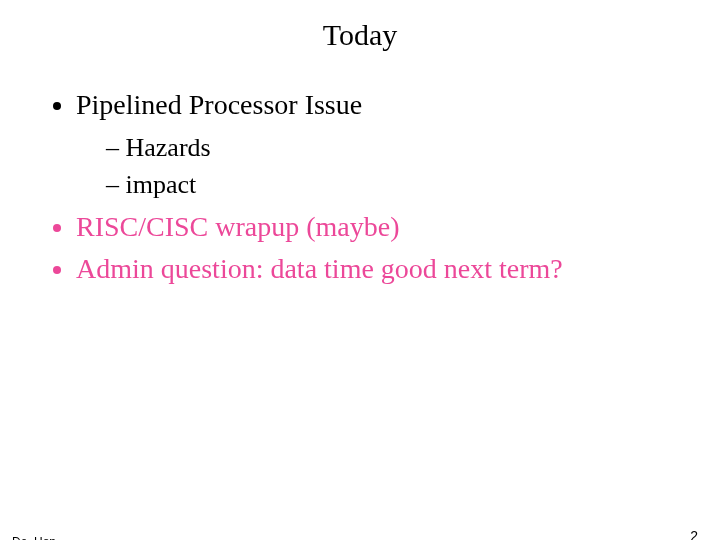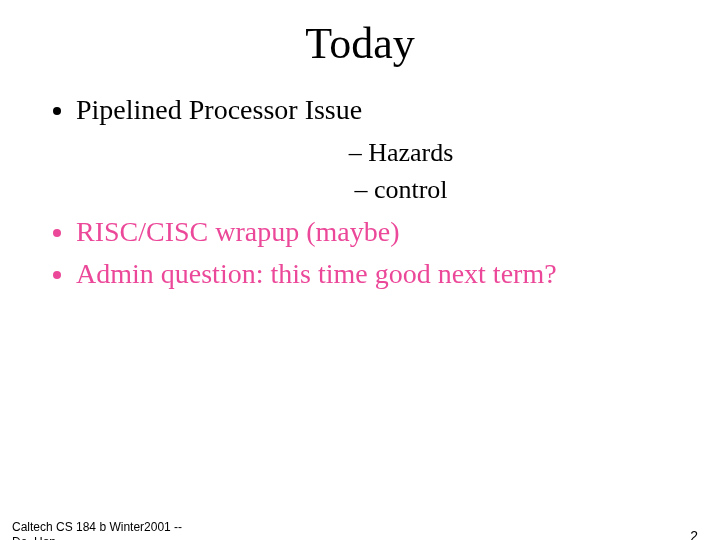--- a/index.html
+++ b/index.html
@@ -13,42 +13,41 @@
     overflow: hidden;
   }
   .slide {
     position: relative;
     width: 720px;
     height: 540px;
     box-sizing: border-box;
   }
   .title {
     text-align: center;
-    font-size: 44px;
+    font-size: 30px;
     margin-top: 18px;
-    margin-bottom: 22px;
+    margin-bottom: 34px;
     font-weight: normal;
   }
   ul.level1 {
     list-style: disc;
     font-size: 28px;
     margin: 0 16px 0 48px;
     padding: 0 8px 0 28px;
     line-height: 1.35;
   }
   ul.level1 > li {
     margin-bottom: 4px;
   }
   ul.level2 {
     list-style: none;
     font-size: 26px;
     margin: 6px 0 6px 30px;
     padding: 0;
     line-height: 1.35;
-    text-align: center;
   }
   ul.level2 > li::before {
     content: "– ";
   }
   ul.level2 > li {
     margin-bottom: 2px;
   }
   ul.level3 {
     list-style: disc;
     font-size: 22px;
@@ -87,27 +86,26 @@
 
   <div class="title">Today</div>
 
   <ul class="level1">
     <li>
       <span>Pipelined Processor Issue</span>
       <ul class="level2">
         <li>
           <span>Hazards</span>
         </li>
-        <li><span>control</span></li>
+        <li><span>impact</span></li>
       </ul>
     </li>
     <li class="accent"><span>RISC/CISC wrapup (maybe)</span></li>
-    <li class="accent"><span>Admin question: this time good next term?</span></li>
+    <li class="accent"><span>Admin question: data time good next term?</span></li>
   </ul>
 
   <div class="footer-left">
-    <div>Caltech CS 184 b Winter2001 --</div>
     <div>De. Hon</div>
   </div>
 
   <div class="footer-right">2</div>
 
 </div>
 
 </body></html>

